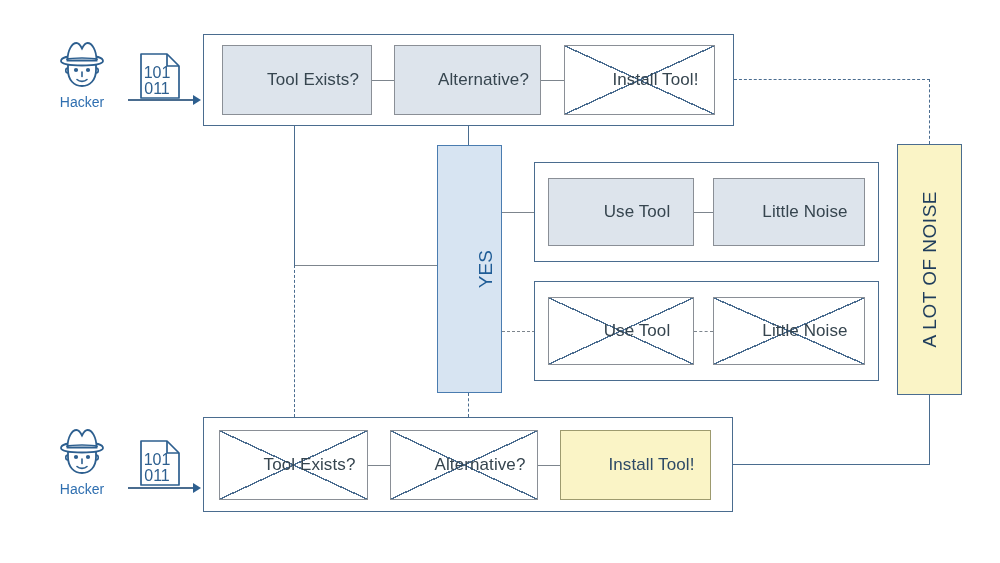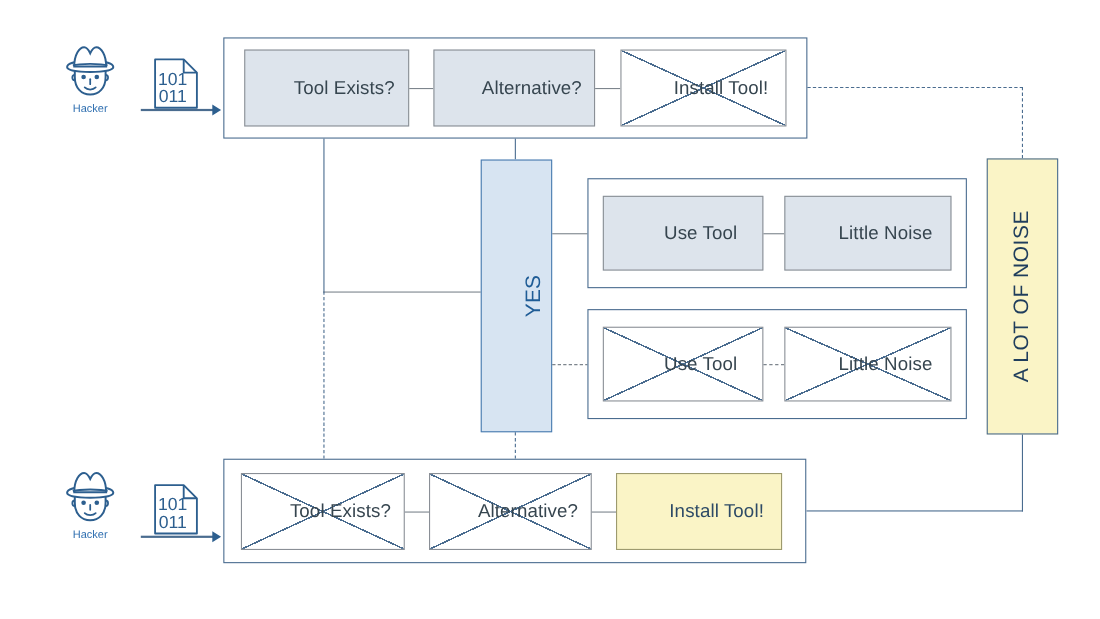--- a/index.html
+++ b/index.html
@@ -107,21 +107,21 @@
   }
   .dash-v {
     width: 0;
     border-left: 1.4px dashed #4a6c8f;
   }
   .dash-h.grey { border-top-color: #7d858d; }
 
   
   .hacker-label {
     color: #2f6fb0;
-    font-size: 10px;
+    font-size: 14px;
     text-align: center;
     width: 100%;
   }
   .doc-digits {
     color: #2d5f8f;
     font-size: 16px;
     line-height: 16px;
     text-align: center;
   }
   .arrow-head {

